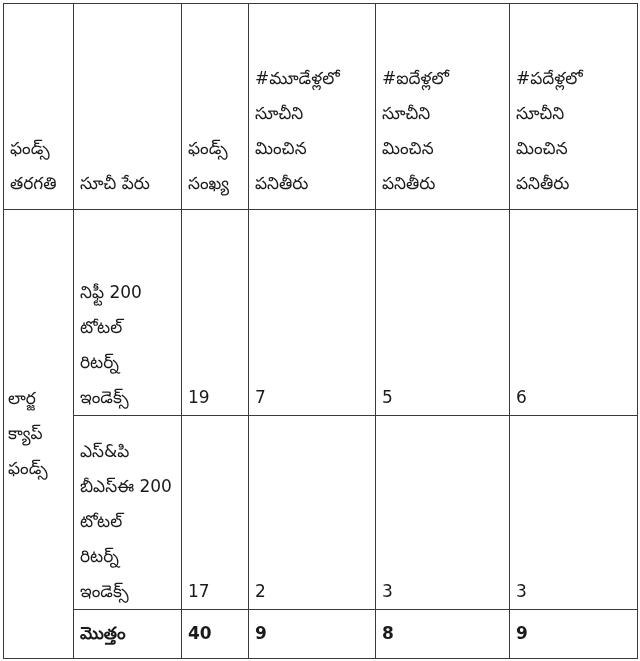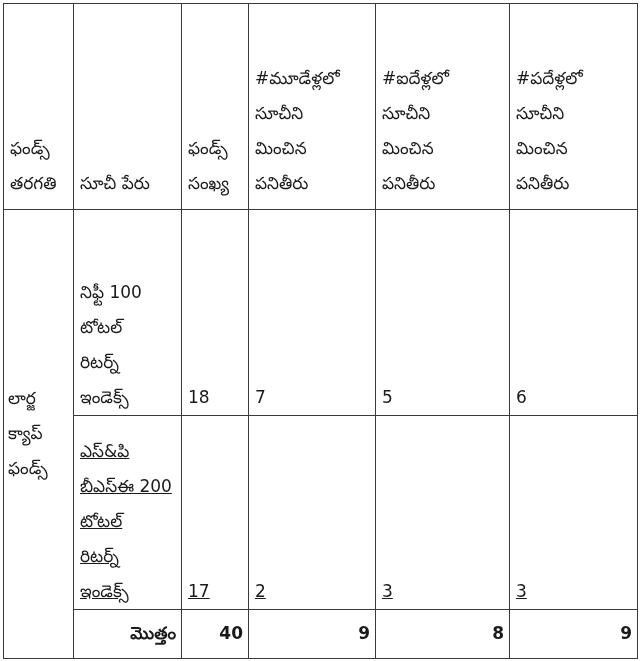--- a/index.html
+++ b/index.html
@@ -32,41 +32,40 @@
       text-align: left;
       font-weight: normal;
       line-height: 35px;
       overflow: hidden;
     }
     table.fund-table th {
       padding-bottom: 8px;
     }
     .hdr-row { height: 187px; }
     .row-a { height: 188px; }
-    .row-b { height: 168px; text-decoration: underline; }
+    .row-b { height: 168px; }
     .row-total { height: 45px; }
     td.num {
       text-align: right;
       padding-right: 6px;
       padding-bottom: 8px;
     }
     td.name-cell {
       padding-bottom: 8px;
     }
     td.cat-cell {
       vertical-align: middle !important;
       text-align: right;
       padding: 0 4px !important;
       line-height: 38px;
     }
     tr.row-total td {
       font-weight: bold;
       vertical-align: middle;
       padding-bottom: 0;
-      text-align: right;
     }
     .line { display: block; white-space: nowrap; }
   </style>
 </head>
 <body>
 
 <table class="fund-table">
   <colgroup>
     <col style="width:70px">
     <col style="width:108px">
@@ -108,26 +107,26 @@
     </th>
   </tr>
 
   <tr class="row-a">
     <td class="cat-cell" rowspan="3">
       <span class="line">లార్జ</span>
       <span class="line">క్యాప్</span>
       <span class="line">ఫండ్స్</span>
     </td>
     <td class="name-cell">
-      <span class="line">నిఫ్టీ 100</span>
+      <span class="line">నిఫ్టీ 200</span>
       <span class="line">టోటల్</span>
       <span class="line">రిటర్న్</span>
       <span class="line">ఇండెక్స్</span>
     </td>
-    <td class="num">18</td>
+    <td class="num">19</td>
     <td class="num">7</td>
     <td class="num">5</td>
     <td class="num">6</td>
   </tr>
 
   <tr class="row-b">
     <td class="name-cell">
       <span class="line">ఎస్&amp;పి</span>
       <span class="line">బీఎస్ఈ 200</span>
       <span class="line">టోటల్</span>

